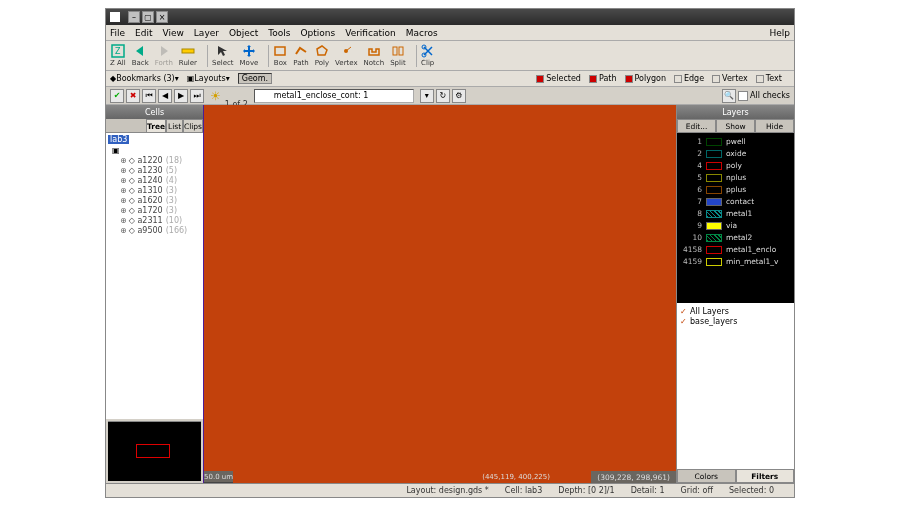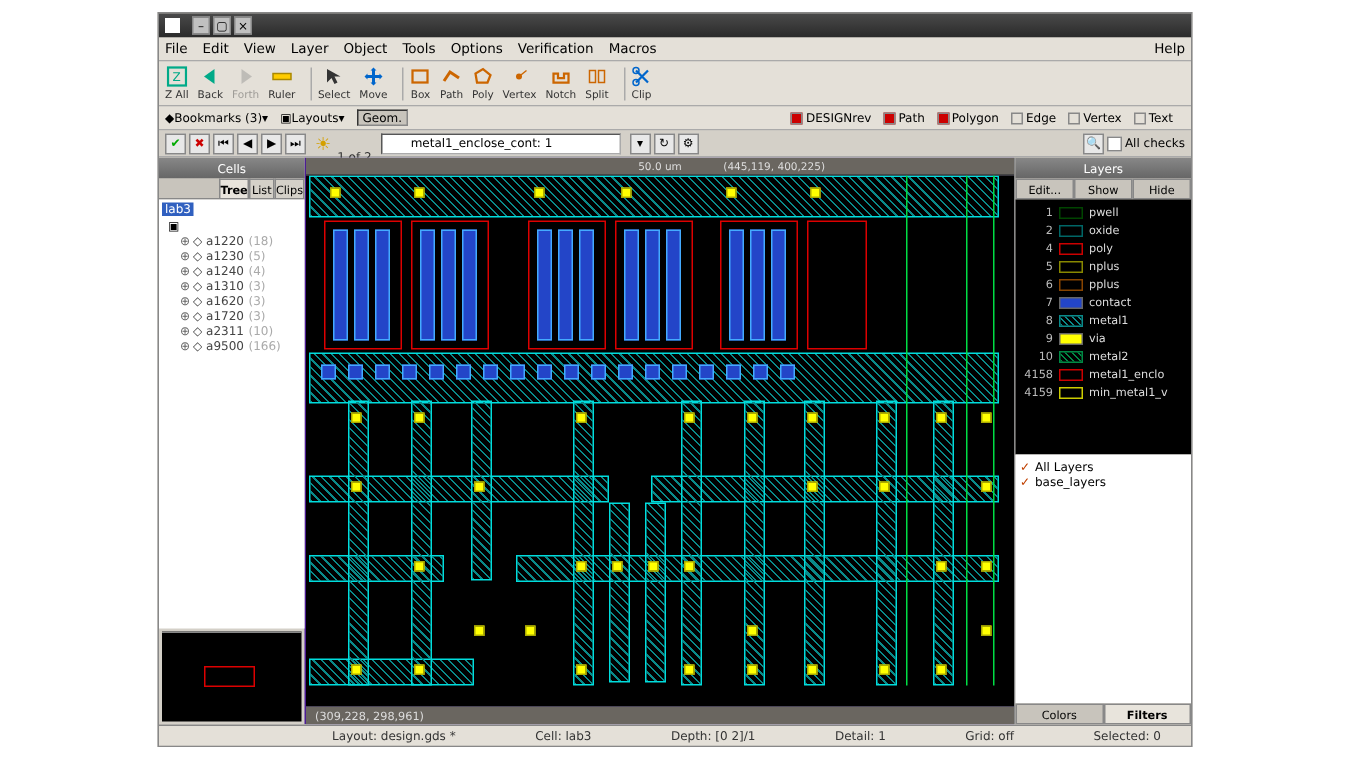--- a/index.html
+++ b/index.html
@@ -34,42 +34,42 @@
 .tabs { display:flex; background:#c8c4bc; height:14px; border-bottom:1px solid #888;padding-left:40px;}
 .tabs .tab { flex:1; border:1px solid #888; border-bottom:none; background:#d4d0c8; display:flex;align-items:center;justify-content:center; font-size:7.5px; cursor:pointer;}
 .tabs .tab.active { background:#e8e4dc; font-weight:bold;}
 .tree { flex:1; background:#fff; padding:2px; font-size:8px; overflow:hidden;}
 .tree .root { background:#3060c0; color:#fff; padding:0 2px; display:inline-block;}
 .tree .item { padding-left:12px; color:#444; margin:1px 0; cursor:pointer;}
 .tree .item .exp { color:#666; margin-right:2px;}
 .tree .item .cnt { color:#aaa; margin-left:3px;}
 .preview { height: 60px; background:#000; border-top:1px solid #888; margin:2px; position:relative;}
 .preview .box { position:absolute; left:28px; top:22px; width:34px; height:14px; border:1px solid #d00;}
-.canvas-wrap { flex:1; display:flex; flex-direction:column; background:#c4b5fd; position:relative;}
+.canvas-wrap { flex:1; display:flex; flex-direction:row; background:#c2410c; position:relative;align-items:flex-end;}
 .canvas { flex:1; background:#000; position:relative; overflow:hidden;}
 .canvas .hatch { position:absolute; background-image: repeating-linear-gradient(45deg, #0a8a8a 0, #0a8a8a 1px, transparent 1px, transparent 4px); border:1px solid #0dd;}
 .canvas .redbox { position:absolute; border:1px solid #d00;}
 .canvas .bluebox { position:absolute; background:#2345c8; border:1px solid #4af;}
 .canvas .via { position:absolute; width:7px; height:7px; background:#ff0; border:1px solid #aa0;}
 .canvas .greenln { position:absolute; background:#0d4;}
 .canvas-coords { height:12px; background:#6a6660; color:#ddd; font-size:7.5px; padding:0 6px; display:flex;align-items:center;}
 .layers-panel { width: 118px; background:#d4d0c8; display:flex; flex-direction:column; border-left:1px solid #888;}
 .layer-btns { display:flex; background:#c8c4bc; height:14px;}
 .layer-btns .lb { flex:1; border:1px solid #888; display:flex;align-items:center;justify-content:center; font-size:7.5px; cursor:pointer;}
 .layer-list { background:#000; flex:0 0 170px; padding:3px; overflow:hidden;}
 .layer-row { display:flex; align-items:center; height:11px; font-size:7.5px; color:#ddd; margin-bottom:1px;}
 .layer-row .num { width:22px; text-align:right; margin-right:4px; color:#bbb;}
 .layer-row .sw { width:16px; height:8px; margin-right:4px; border:1px solid #666;}
 .layer-filters { background:#fff; padding:3px; font-size:8px; flex:1;}
 .layer-filters .frow { display:flex; align-items:center; margin:1px 0;}
 .layer-filters .frow .tick { color:#c04000; width:10px;}
 .bottom-tabs { display:flex; height:14px; background:#c8c4bc;}
 .bottom-tabs .bt { flex:1; border:1px solid #888; display:flex;align-items:center;justify-content:center; font-size:7.5px; cursor:pointer;}
 .bottom-tabs .bt.active { background:#e8e4dc; font-weight:bold;}
-.statusbar { height:14px; background:#e4e0d8; border-top:1px solid #888; display:flex; align-items:center; font-size:8px; padding:0 4px;gap:37px;}
+.statusbar { height:14px; background:#e4e0d8; border-top:1px solid #888; display:flex; align-items:center; font-size:8px; padding:0 4px;}
 .statusbar .seg { margin-right:16px; color:#333;}
 </style>
 </head>
 <body>
 
 <div class="app-window">
 
   <div class="titlebar">
     <div class="ticon"></div>
     <div class="wbtn">–</div>
@@ -181,21 +181,21 @@
 
   <div class="toolbar2">
     <div class="seg">◆ <span>Bookmarks (3)</span> ▾</div>
     <div class="seg">▣ <span>Layouts </span> ▾</div>
     <div class="seg" style="background:#c8c4bc;border:1px inset #888;padding:0 3px;">
         <span>Geom.</span>
       </div>
     <div style="flex:1"></div>
     <div class="seg">
         <div class="swatch" style="background:#c00"></div>
-        <span>DESIGNrev</span>
+        <span>Selected</span>
       </div>
     <div class="seg">
         <div class="swatch" style="background:#c00"></div>
         <span>Path</span>
       </div>
     <div class="seg">
         <div class="swatch" style="background:#c00"></div>
         <span>Polygon</span>
       </div>
     <div class="seg">

